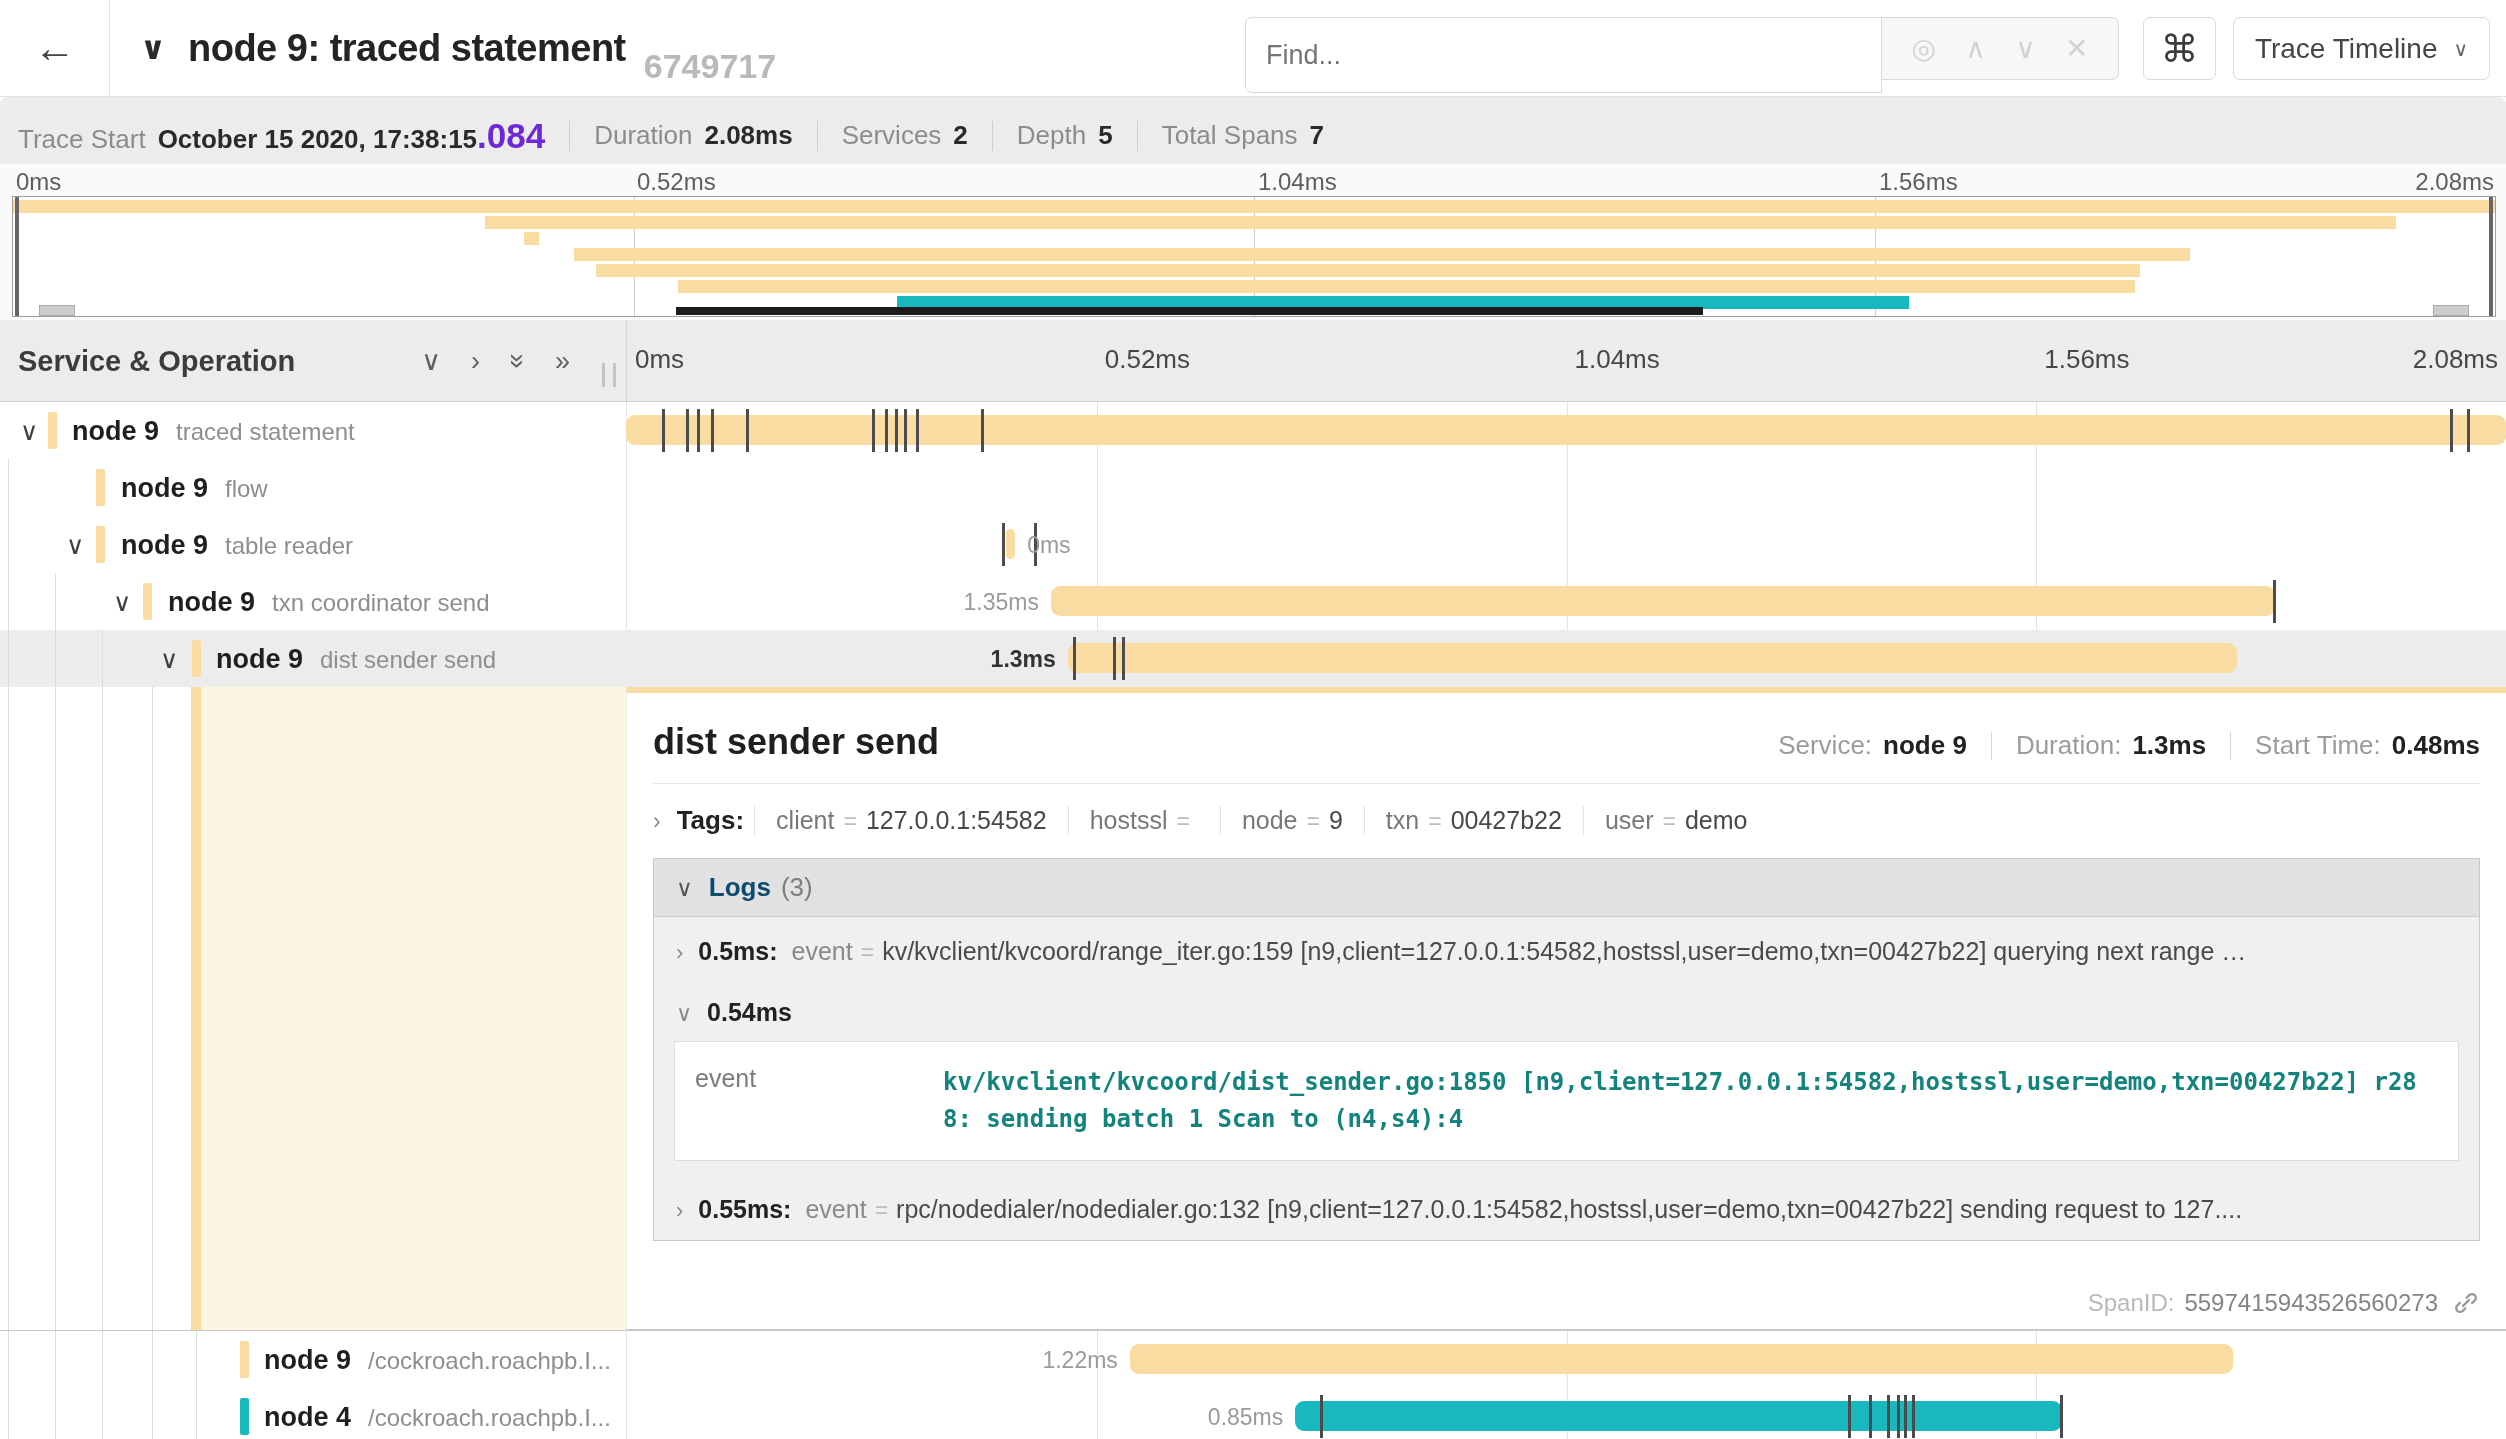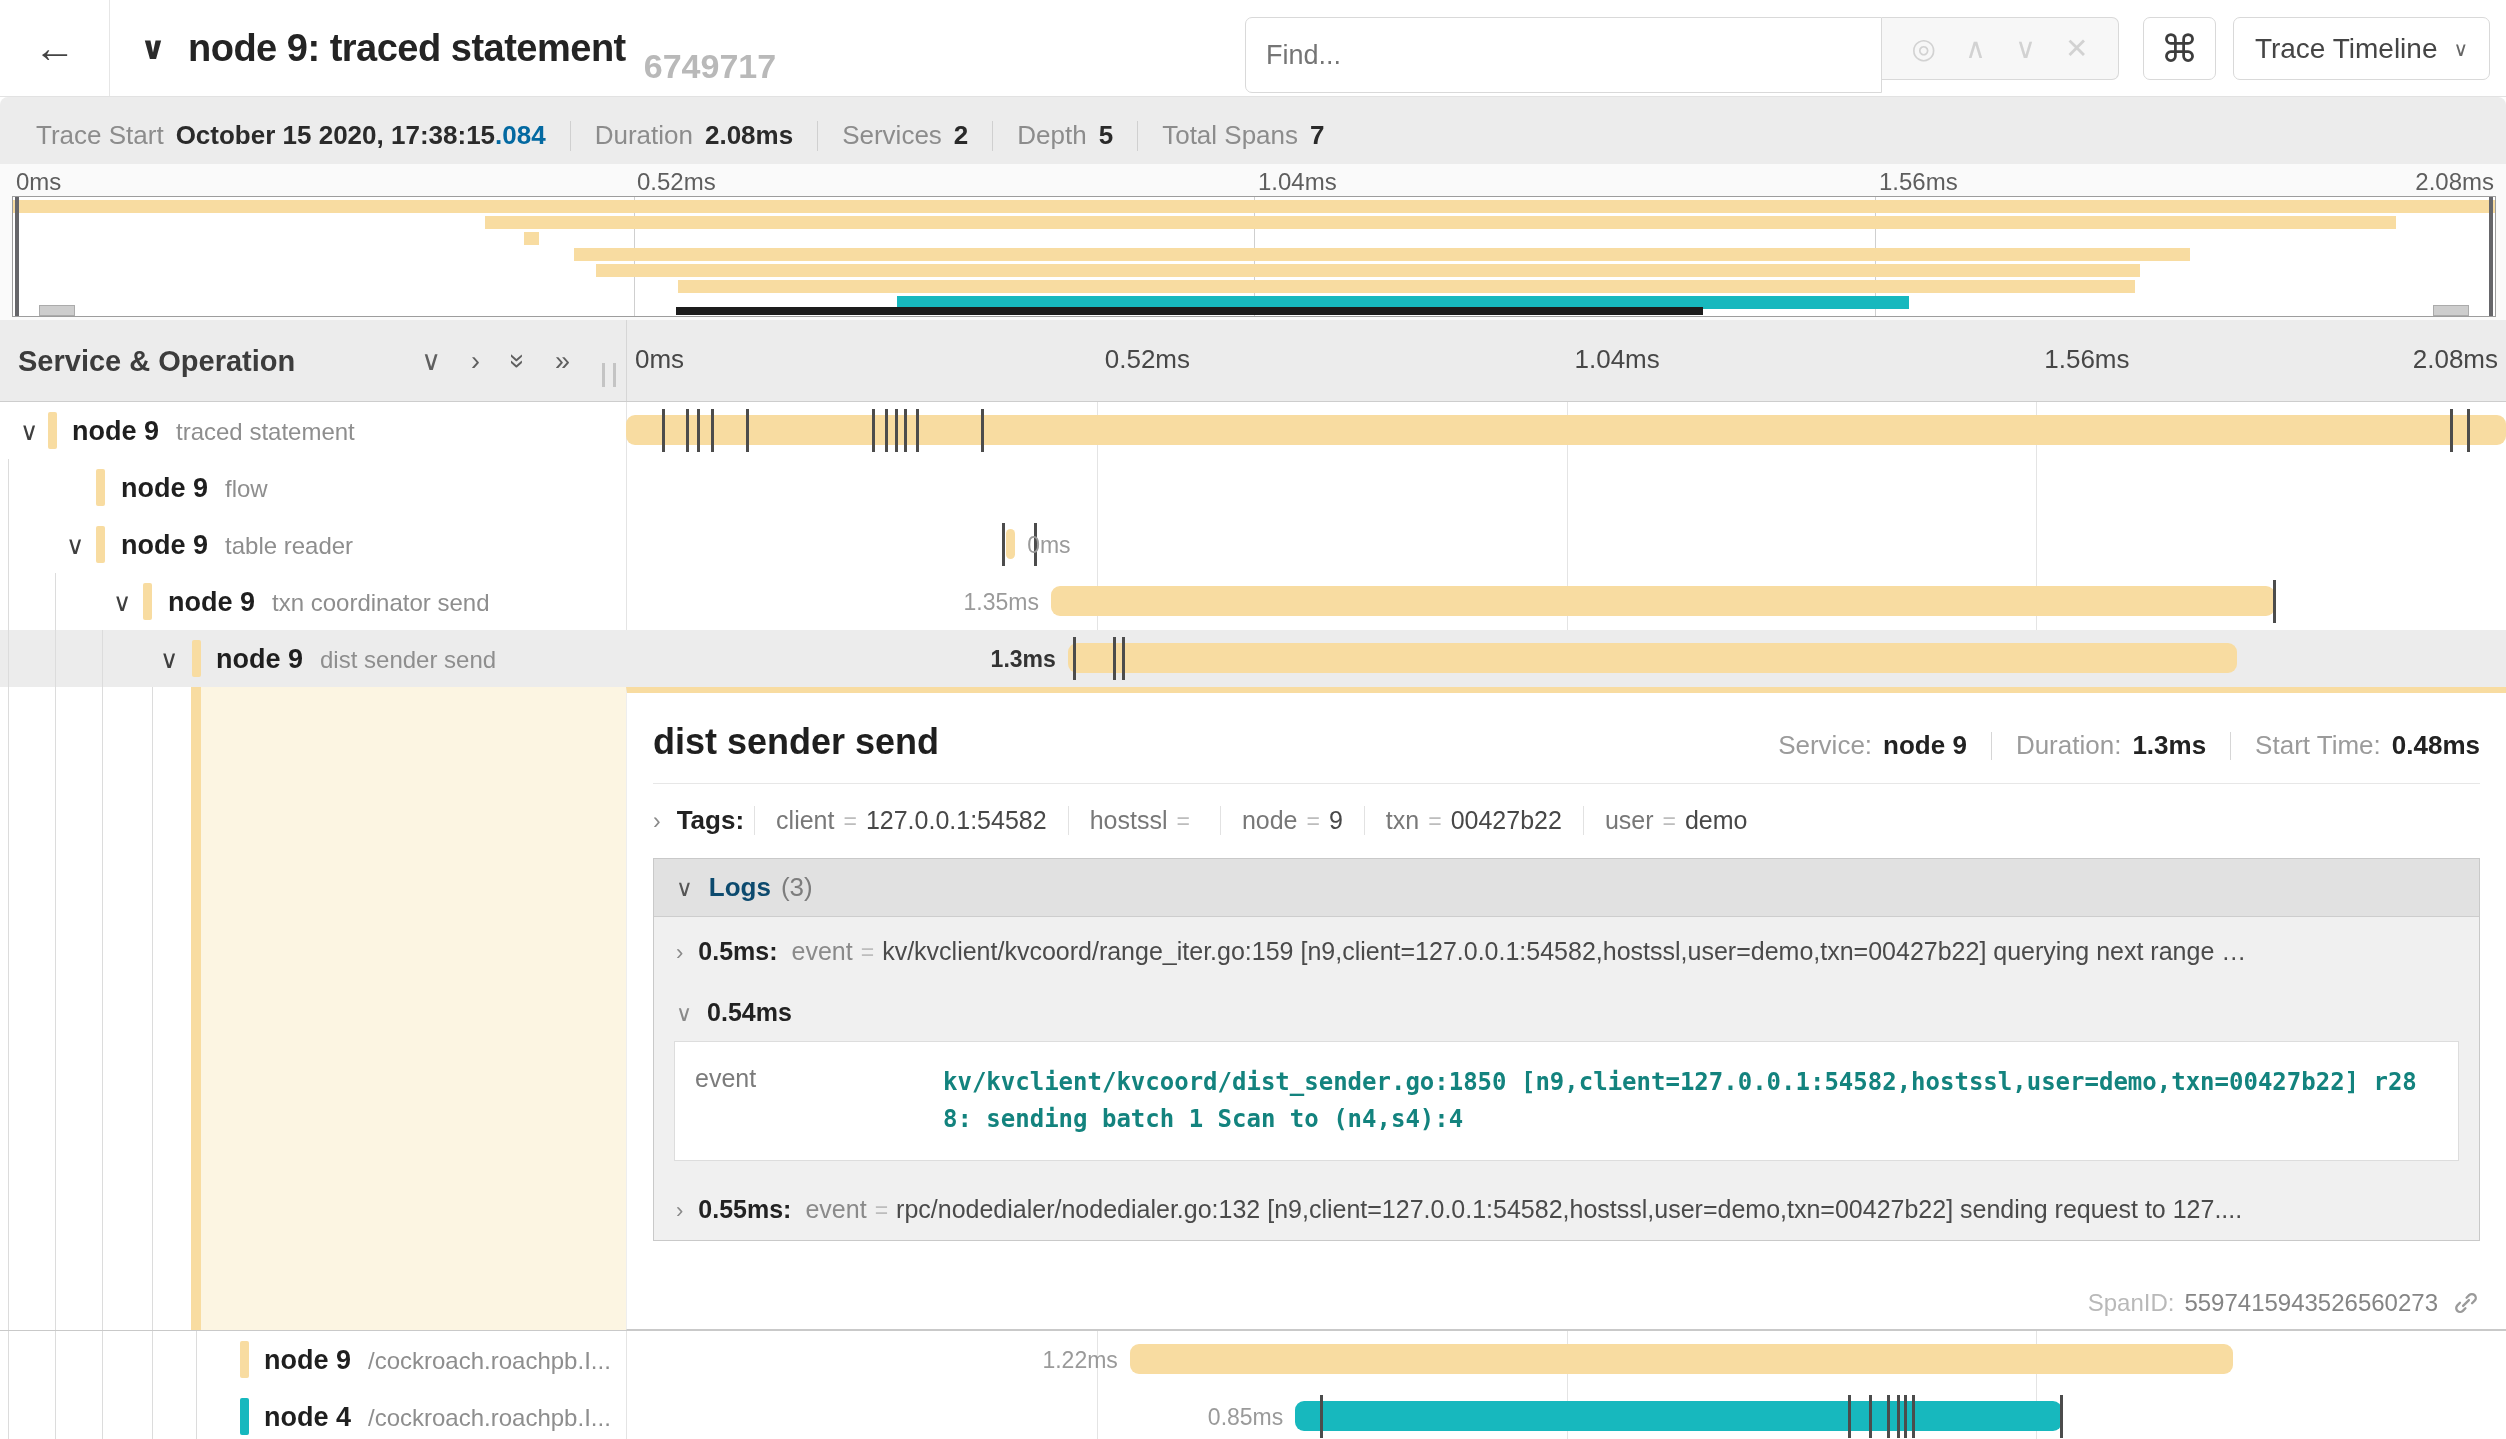--- a/index.html
+++ b/index.html
@@ -21,25 +21,25 @@
   .find-tools{width:237px;height:63px;background:#f7f7f7;border:1px solid #d9d9d9;border-left:none;
               border-radius:0 7px 7px 0;display:flex;align-items:center;justify-content:space-evenly;}
   .find-tool{font-size:28px;color:#d2d2d2;background:none;border:none;cursor:pointer;}
   .kbd-btn{position:absolute;left:2143px;top:17px;width:73px;height:63px;border:1px solid #d9d9d9;border-radius:7px;
            background:#fff;font-size:38px;color:#3d3d3d;cursor:pointer;line-height:1;}
   .view-btn{position:absolute;left:2233px;top:17px;width:257px;height:63px;border:1px solid #d9d9d9;border-radius:7px;
             background:#fff;font-size:28px;color:#454545;cursor:pointer;display:flex;align-items:center;justify-content:center;gap:16px;font-family:inherit;}
   .view-chevron{font-size:20px;color:#666;}
 
   
-  .summarybar{position:absolute;top:97px;left:0;right:0;height:77px;background:#ececec;display:flex;align-items:center;padding-left:36px;border-radius:8px;}
+  .summarybar{position:absolute;top:97px;left:0;right:0;height:77px;background:#ececec;display:flex;align-items:center;padding-left:18px;border-radius:8px;}
   .sum-item{display:flex;align-items:baseline;white-space:nowrap;}
   .sum-label{font-size:26px;color:#8c8c8c;margin-right:12px;}
   .sum-value{font-size:26px;font-weight:700;color:#2a2a2a;}
-  .sum-suffix{font-size:26px;font-weight:700;color:#0369a1;}
+  .sum-suffix{font-size:35px;font-weight:700;color:#6d28d9;}
   .sum-sep{width:1px;height:30px;background:#d0d0d0;margin:0 24px;align-self:center;}
 
   
   .minimap{position:absolute;top:164px;left:0;right:0;height:156px;background:#fafafa;}
   .mm-ticks{position:absolute;top:0;left:12px;right:10px;height:32px;font-size:24px;color:#5e5e5e;}
   .mm-tick{position:absolute;top:4px;white-space:nowrap;}
   .mm-canvas{position:absolute;top:32px;left:12px;right:10px;bottom:3px;background:#fff;border:1px solid #9d9d9d;}
   .mm-gridline{position:absolute;top:0;bottom:0;width:1px;background:#cfcfcf;}
   .mm-bar{position:absolute;height:13px;}
   .mm-viewbar{position:absolute;height:8px;background:#1c1c1c;}

